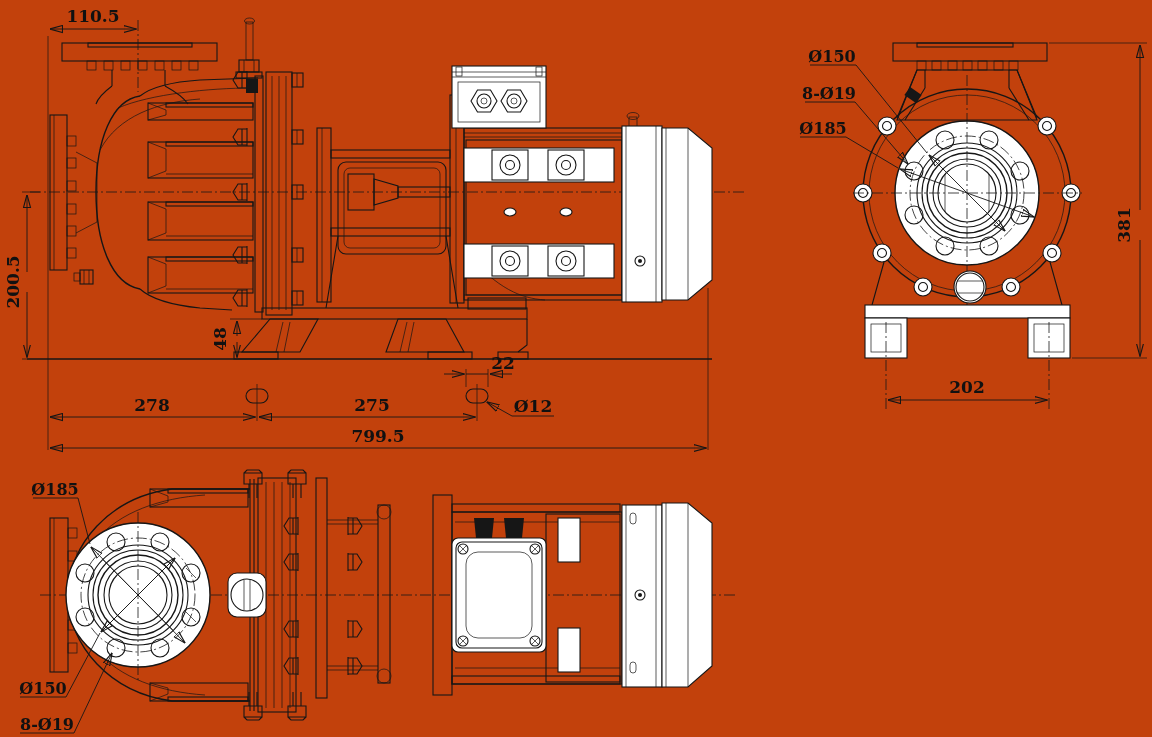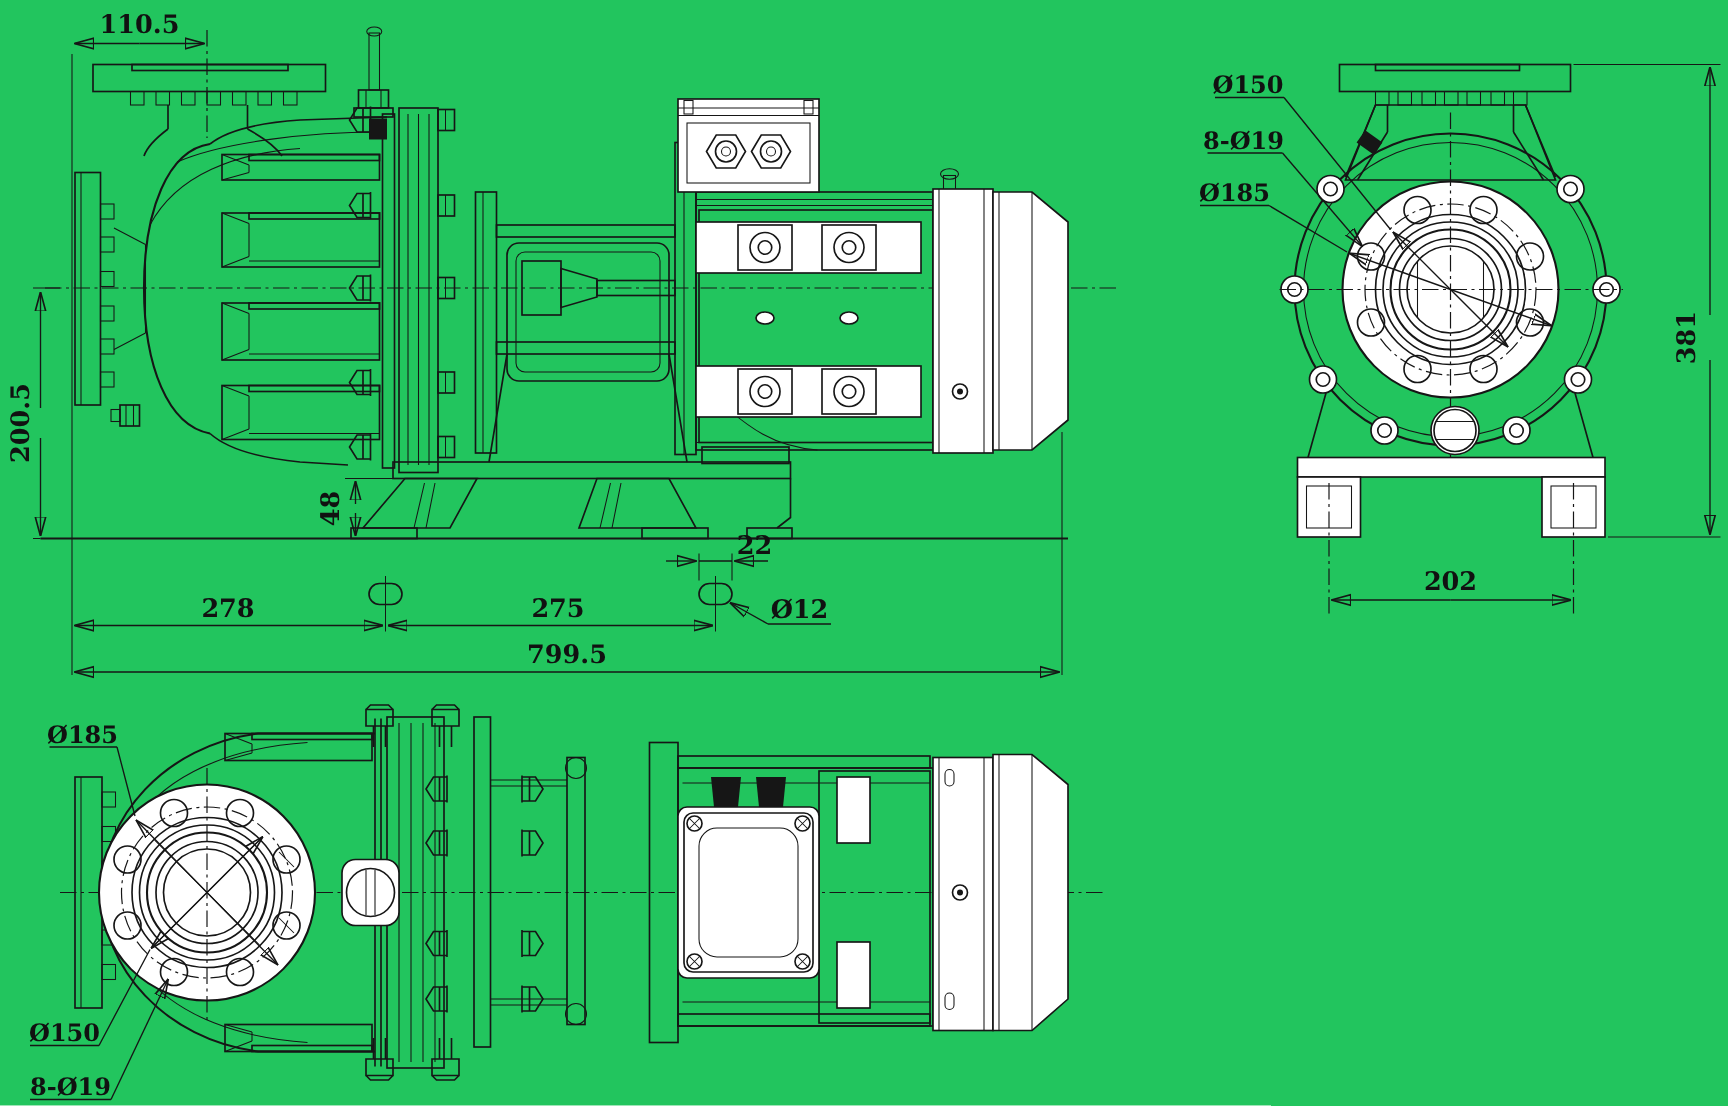--- a/index.html
+++ b/index.html
@@ -1,16 +1,16 @@
 <!DOCTYPE html>
 <html><head>
 <meta charset="utf-8">
 <style>
   html,body{margin:0;padding:0;background:#fff;}
-  .stage{width:1152px;height:737px;background:#22c55e;position:relative;overflow:hidden;}
+  .stage{width:1152px;height:737px;background:#c2410c;position:relative;overflow:hidden;}
   svg{display:block;}
   svg *{fill:none;stroke:#161616;stroke-width:1.1;stroke-linecap:butt;}
   .thin{stroke-width:0.7;}
   .med{stroke-width:1.4;}
   .wh{fill:#ffffff;}
   .dark{fill:#161616;stroke:none;}
   .cl{stroke-width:0.8;stroke-dasharray:11 3 2 3;}
   .dim{stroke-width:0.9;}
   .ext{stroke-width:0.7;}
   .txt{font-family:"DejaVu Serif","Liberation Serif",serif;font-weight:bold;font-size:17px;fill:#111;stroke:none;}

